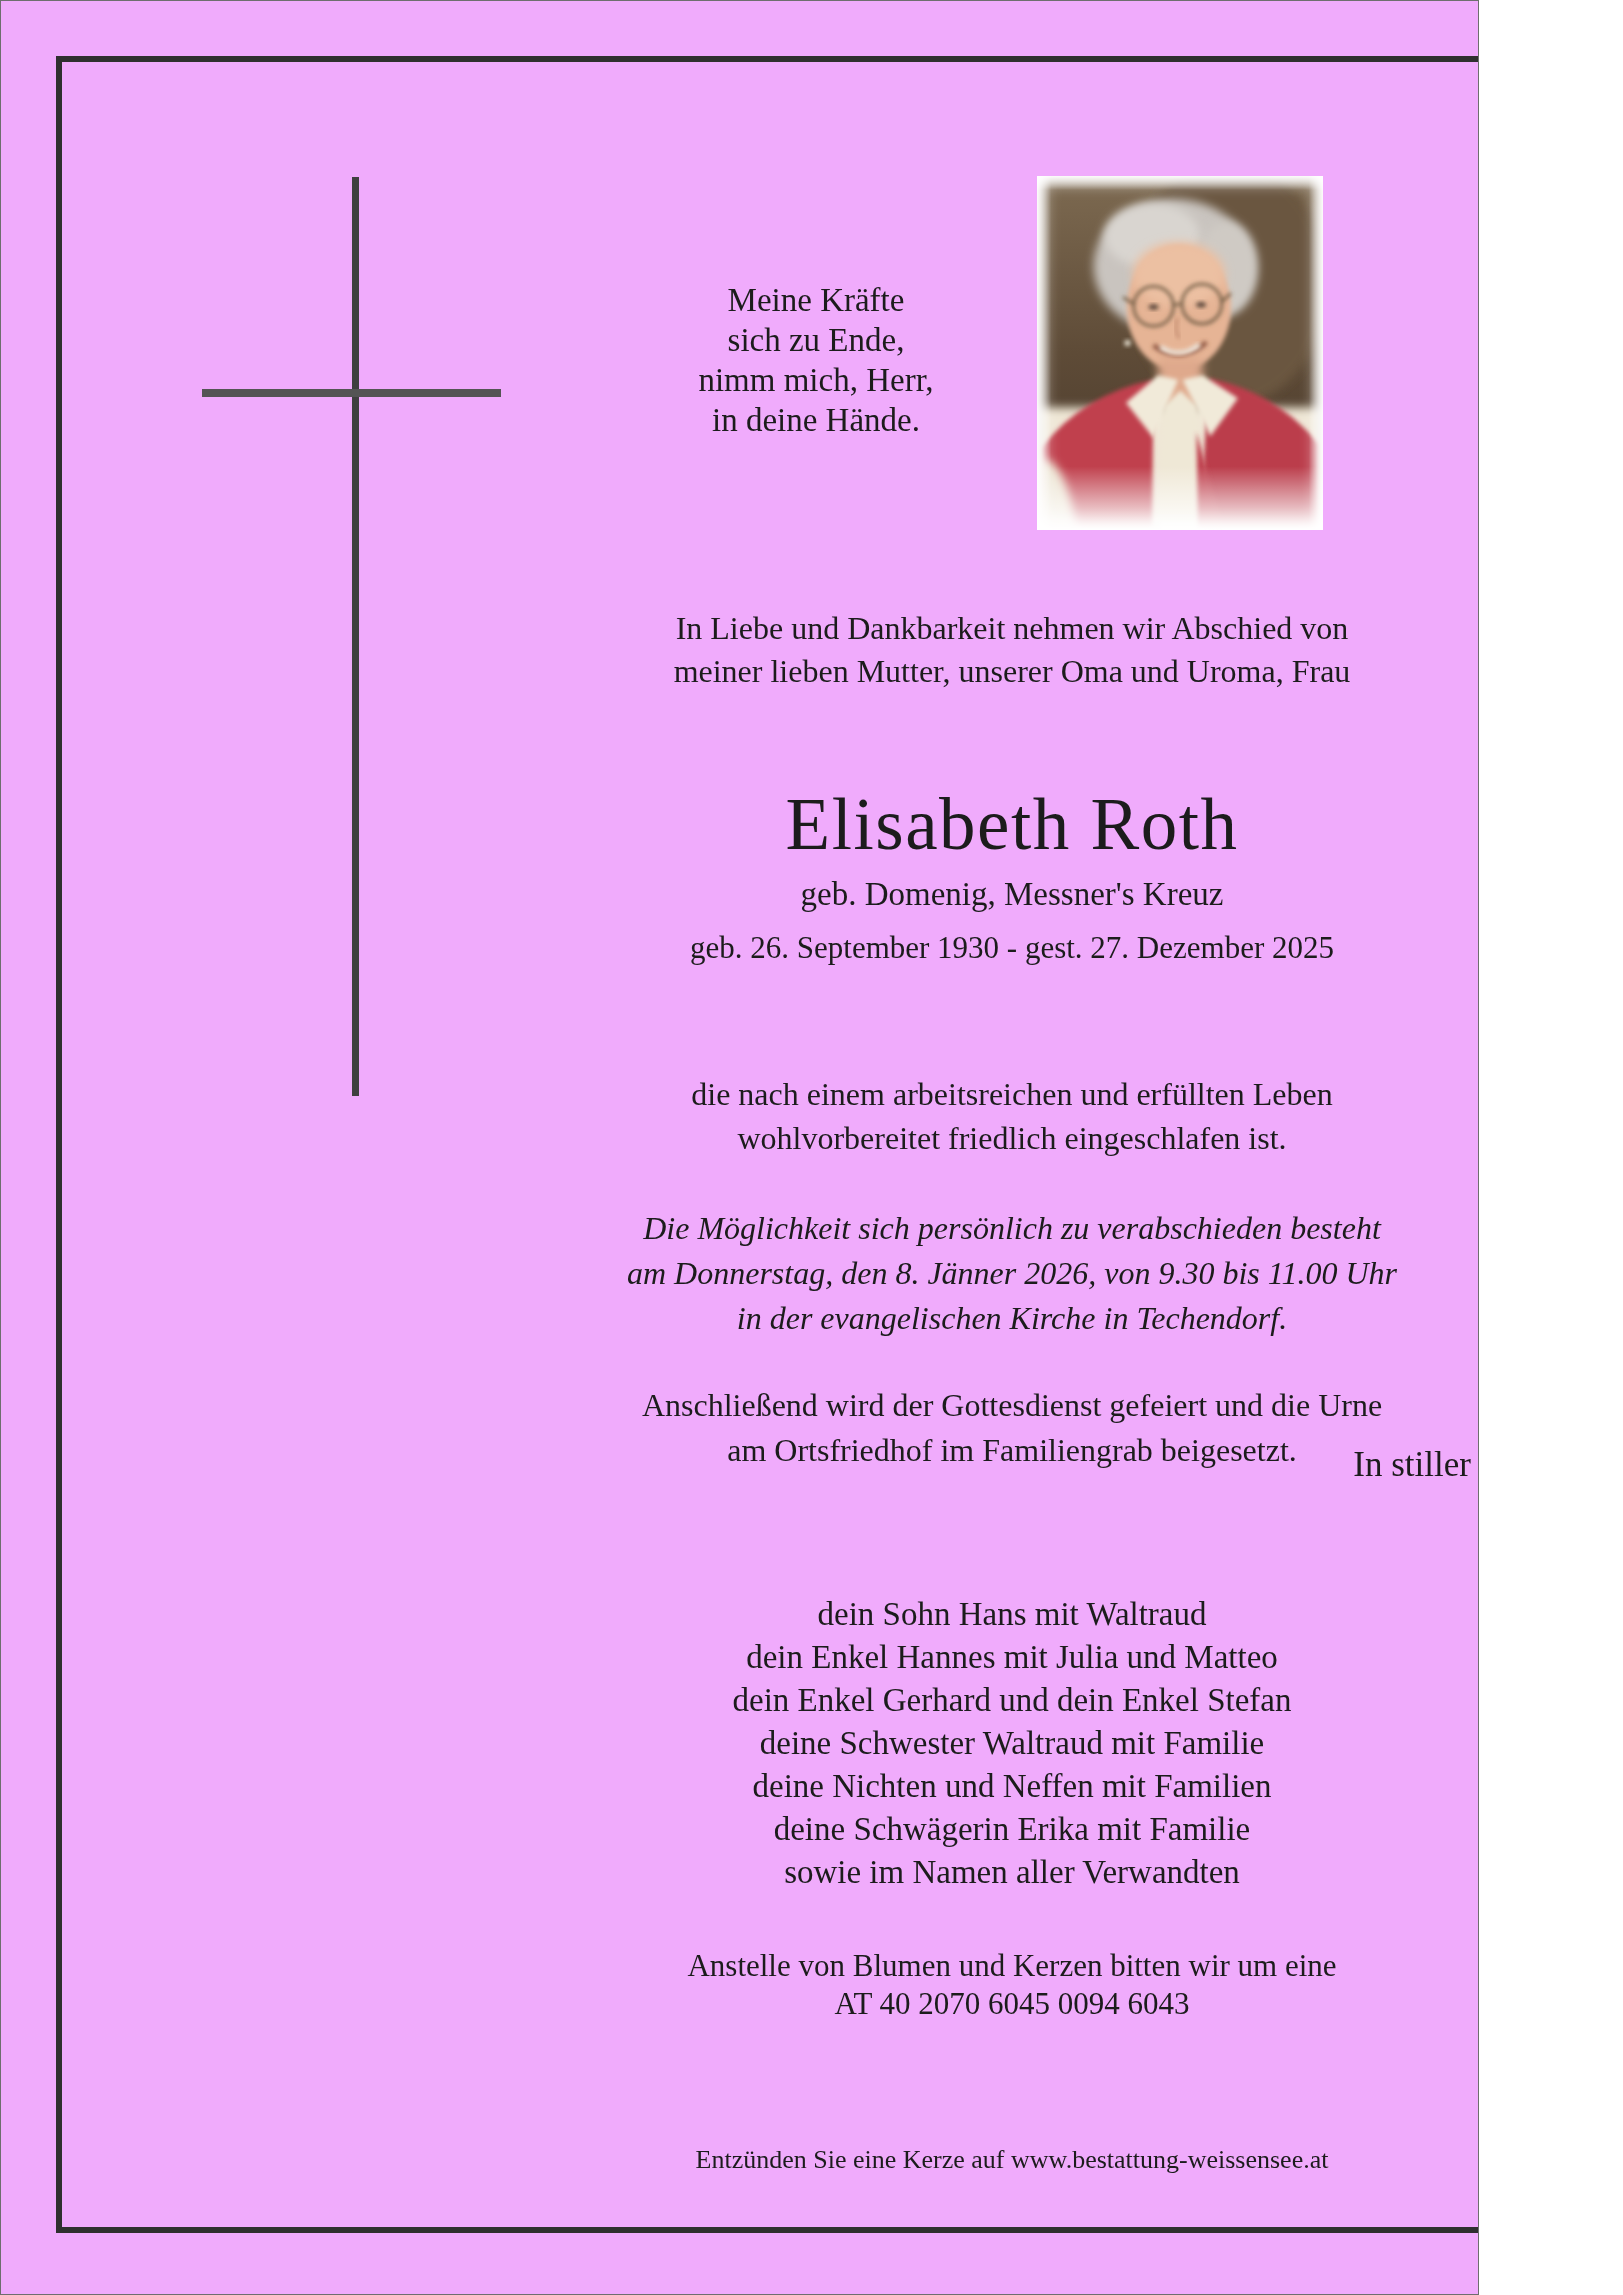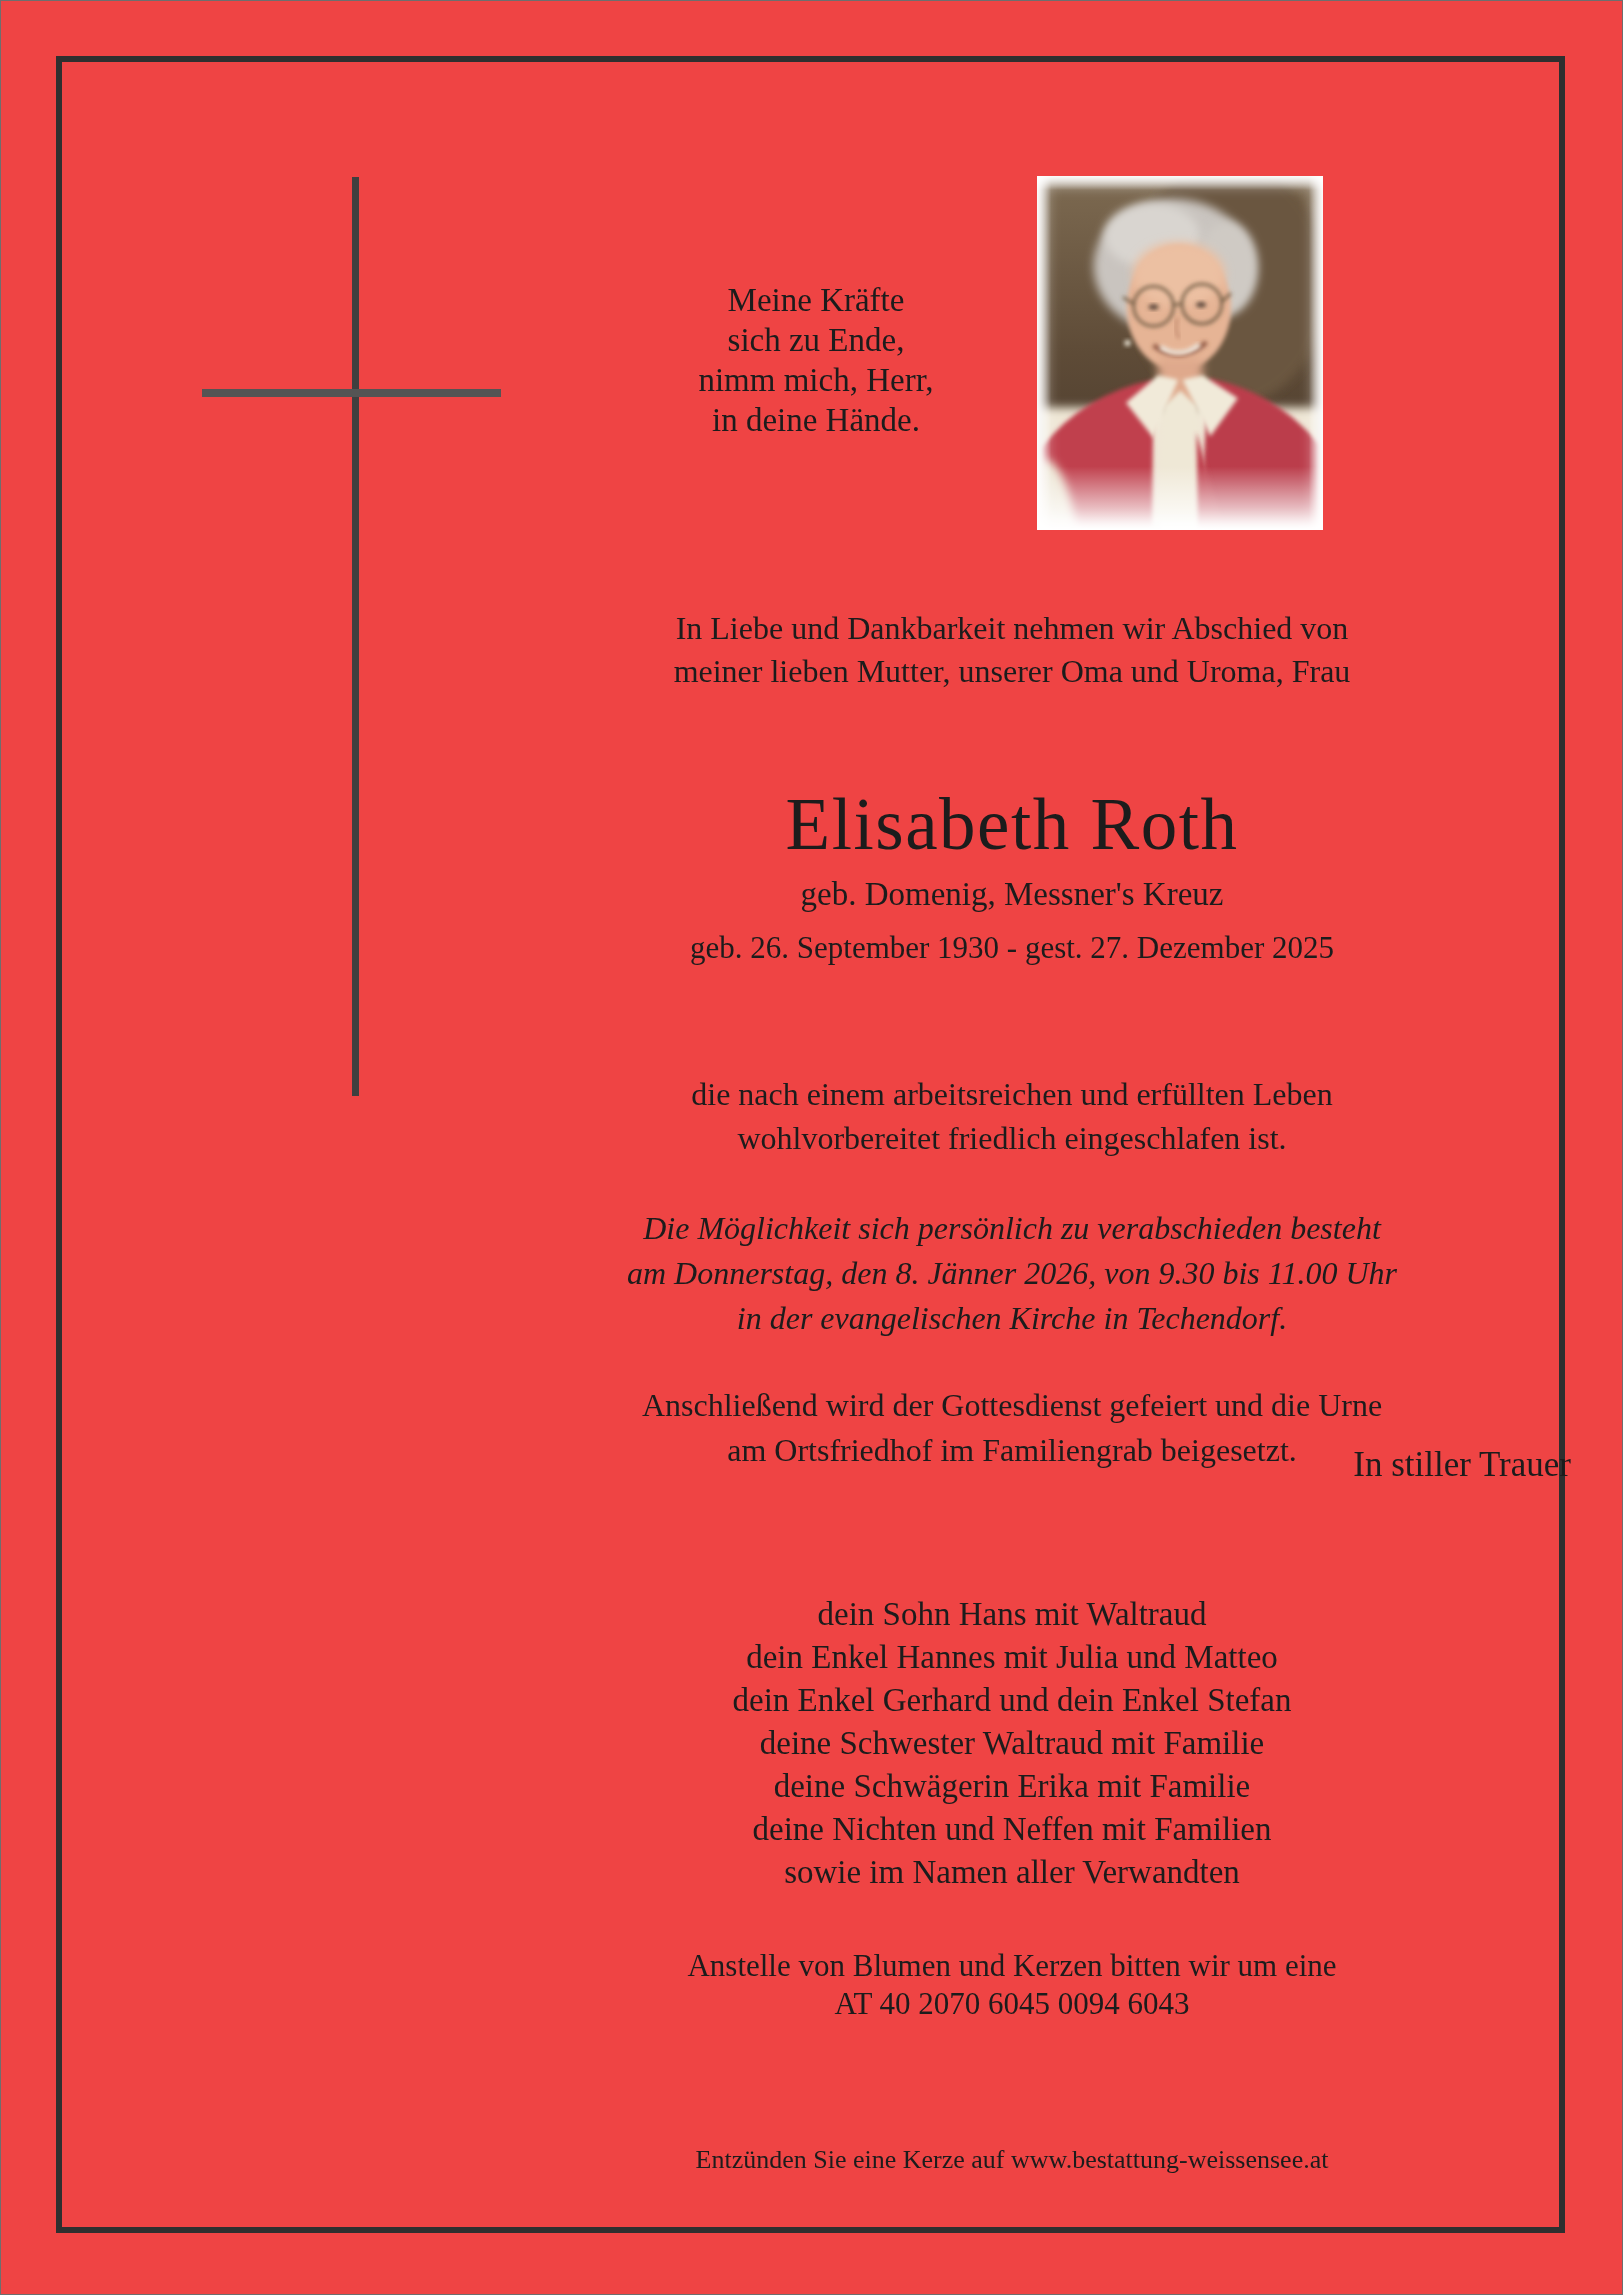--- a/index.html
+++ b/index.html
@@ -1,20 +1,20 @@
 <!DOCTYPE html>
 <html style="font-size:12.2px"><head>
 <meta charset="utf-8">
 <style>
   html, body { margin: 0; padding: 0; background: #ffffff; }
   .page {
     position: relative;
-    width: 1623px;
+    width: 1479px;
     height: 2295px;
-    background: #ef4444;
+    background: #f0abfc;
     border: 1.5px solid #6e6e6e;
     box-sizing: border-box;
     overflow: hidden;
     font-family: "Liberation Serif", "DejaVu Serif", serif;
     color: #1c1c1c;
   }
   .inner-frame {
     position: absolute;
     left: 55px; top: 55px;
     width: 1509px; height: 2177px;
@@ -171,22 +171,22 @@
     <div>Anschließend wird der Gottesdienst gefeiert und die Urne</div>
     <div>am Ortsfriedhof im Familiengrab beigesetzt.</div>
   </div>
 
   <div class="tblock col mourn-head">In stiller Trauer</div>
   <div class="tblock col mourners">
     <div>dein Sohn Hans mit Waltraud</div>
     <div>dein Enkel Hannes mit Julia und Matteo</div>
     <div>dein Enkel Gerhard und dein Enkel Stefan</div>
     <div>deine Schwester Waltraud mit Familie</div>
+    <div>deine Nichten und Neffen mit Familien</div>
     <div>deine Schwägerin Erika mit Familie</div>
-    <div>deine Nichten und Neffen mit Familien</div>
     <div>sowie im Namen aller Verwandten</div>
   </div>
 
   <div class="tblock col donation">
     <div>Anstelle von Blumen und Kerzen bitten wir um eine</div>
     <div>AT 40 2070 6045 0094 6043</div>
   </div>
 
   <div class="tblock col footer">
     <div>Entzünden Sie eine Kerze auf www.bestattung-weissensee.at</div>

